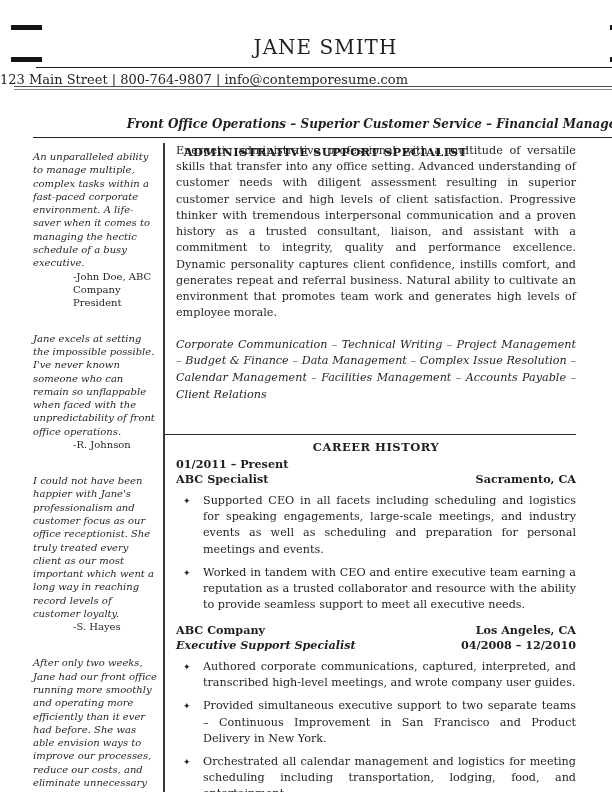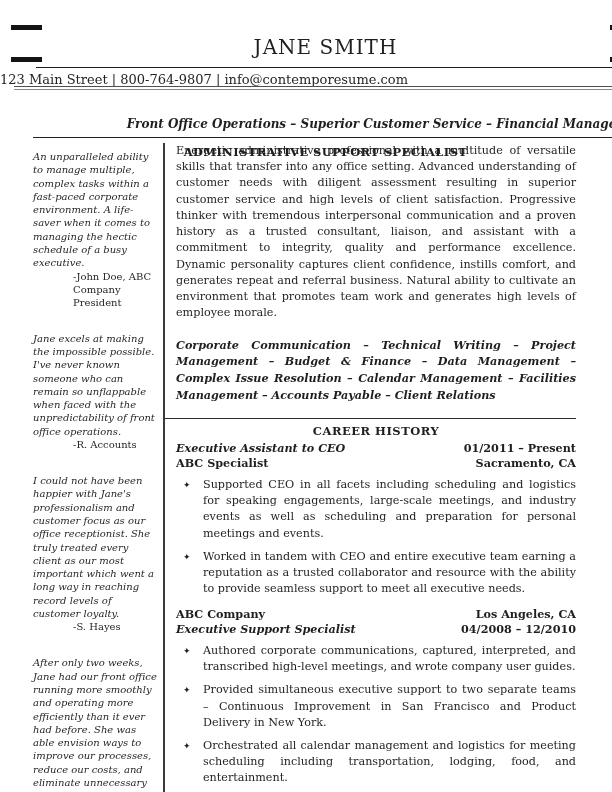--- a/index.html
+++ b/index.html
@@ -27,21 +27,21 @@
   
   .sidebar{position:absolute;top:150px;left:33px;width:124px;
            font-style:italic;font-size:10px;line-height:1.33;color:#262626;}
   .testimonial{margin-bottom:23px;}
   .attr{font-style:normal;padding-left:40px;line-height:1.3;}
 
   
   .main{position:absolute;top:143px;left:163px;width:413px;box-sizing:border-box;
         border-left:2px solid #3a3a3a;padding-left:11px;padding-bottom:2px;}
   .summary{font-size:11.2px;line-height:1.45;text-align:justify;}
-  .skills{margin-top:15px;margin-bottom:14px;font-weight:bold;font-style:italic;
+  .skills{margin-top:15px;margin-bottom:30px;font-weight:normal;font-style:italic;
           font-size:11.2px;line-height:1.5;text-align:justify;}
   .career{border-top:1.5px solid #2c2c2c;margin-left:-11px;padding-left:11px;padding-top:5px;}
   .career-heading{text-align:center;font-weight:bold;font-size:11.5px;letter-spacing:.5px;margin-bottom:3px;}
   .job{margin-bottom:9px;}
   .job-line{display:flex;justify-content:space-between;font-weight:bold;
             font-size:11.2px;line-height:1.35;}
   .jt{font-style:italic;}
   .bullets{margin-top:6px;}
   .bullet{display:flex;margin-bottom:7px;padding-left:7px;font-size:11.2px;line-height:1.45;}
   .bullet .glyph{flex:0 0 14px;text-align:left;font-size:9px;padding-top:2px;font-style:normal;}
@@ -67,23 +67,23 @@
 
   <div class="sidebar">
     <div class="testimonial">
       <div>An unparalleled ability to manage multiple, complex tasks within a fast-paced corporate environment.  A life-saver when it comes to managing the hectic schedule of a busy executive.</div>
       <div class="attr">
         <div>-John Doe, ABC</div>
         <div>Company President</div>
       </div>
     </div>
     <div class="testimonial">
-      <div>Jane excels at making the impossible possible.  I've never known someone who can remain so unflappable when faced with the unpredictability of front office operations.</div>
+      <div>Jane excels at setting the impossible possible.  I've never known someone who can remain so unflappable when faced with the unpredictability of front office operations.</div>
       <div class="attr">
-        <div>-R. Accounts</div>
+        <div>-R. Johnson</div>
       </div>
     </div>
     <div class="testimonial">
       <div>I could not have been happier with Jane's professionalism and customer focus as our office receptionist.  She truly treated every client as our most important which went a long way in reaching record levels of customer loyalty.</div>
       <div class="attr">
         <div>-S. Hayes</div>
       </div>
     </div>
     <div class="testimonial">
       <div>After only two weeks, Jane had our front office running more smoothly and operating more efficiently than it ever had before.  She was able envision ways to improve our processes, reduce our costs, and eliminate unnecessary tasks.</div>
@@ -93,21 +93,20 @@
 
   <div class="main">
     <div class="summary">Energetic administrative professional with a multitude of versatile skills that transfer into any office setting.  Advanced understanding of customer needs with diligent assessment resulting in superior customer service and high levels of client satisfaction.  Progressive thinker with tremendous interpersonal communication and a proven history as a trusted consultant, liaison, and assistant with a commitment to integrity, quality and performance excellence.  Dynamic personality captures client confidence, instills comfort, and generates repeat and referral business.  Natural ability to cultivate an environment that promotes team work and generates high levels of employee morale.</div>
     <div class="skills">Corporate Communication – Technical Writing – Project Management – Budget &amp; Finance – Data Management – Complex Issue Resolution – Calendar Management – Facilities Management – Accounts Payable – Client Relations</div>
 
     <div class="career">
       <div class="career-heading">CAREER HISTORY</div>
 
       <div class="job">
         <div class="job-line">
-          <span class="jt">Executive Assistant to CEO</span>
           <span>01/2011 – Present</span>
         </div>
         <div class="job-line">
           <span>ABC Specialist</span>
           <span>Sacramento, CA</span>
         </div>
         <div class="bullets">
           <div class="bullet">
             <span class="glyph">✦</span>
             <span class="btext">Supported CEO in all facets including scheduling and logistics for speaking engagements, large-scale meetings, and industry events as well as scheduling and preparation for personal meetings and events.</span>

